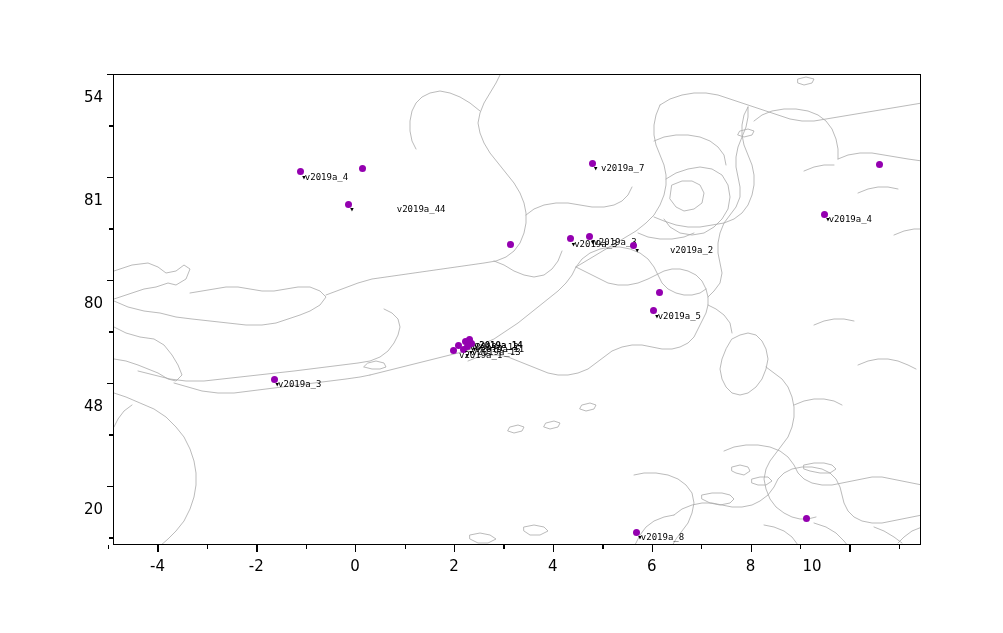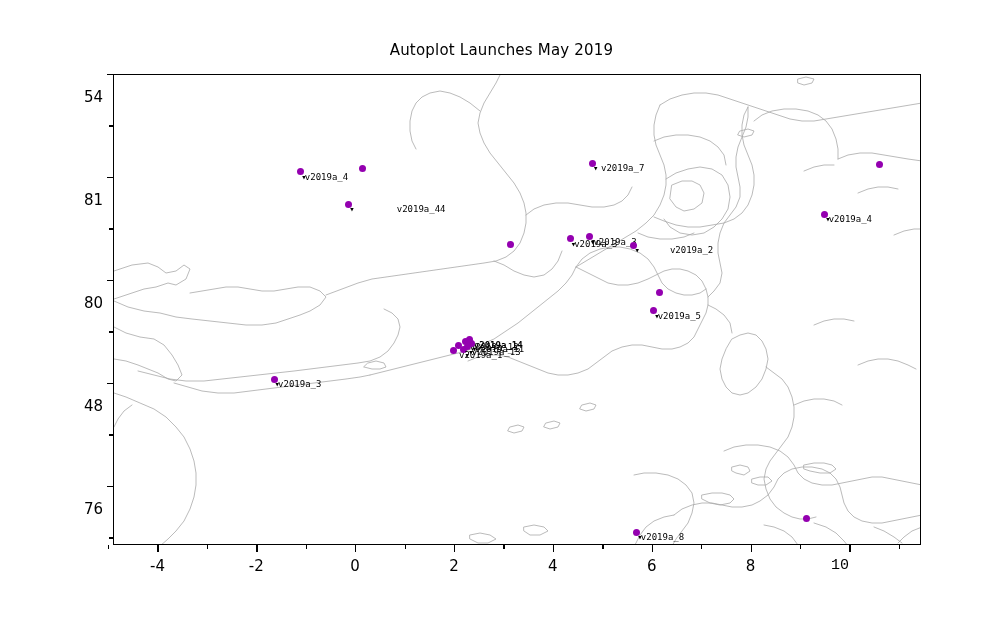--- a/index.html
+++ b/index.html
@@ -94,21 +94,20 @@
     text-align: right;
     transform: translateY(-50%);
     margin-top: 23px;
   }
 </style>
 </head>
 <body>
 
 <div id="figure">
 
-  <div id="title">Autoplot Launches May 2019</div>
 
   <div id="axes">
     <svg id="mapsvg" viewBox="0 0 808 471" preserveAspectRatio="none" xmlns="http://www.w3.org/2000/svg">
       <g fill="none" stroke="#aaaaaa" stroke-width="0.8" stroke-linejoin="round" stroke-linecap="round">
 
         <path d="M0,196 L18,190 L34,188 L44,192 L52,198 L62,196 L70,190 L76,194 L72,204 L62,210 L54,208 L42,212 L30,214 L18,218 L6,222 L0,224"></path>
         <path d="M0,226 L14,232 L30,236 L46,238 L62,242 L78,244 L96,246 L114,248 L132,250 L148,250 L162,248 L174,244 L186,240 L196,236 L206,230 L212,222 L206,216 L196,212 L184,212 L172,214 L160,216 L148,216 L136,214 L124,212 L112,212 L100,214 L88,216 L76,218"></path>
         <path d="M0,252 L12,258 L26,262 L40,264 L50,270 L58,280 L64,290 L68,300 L62,306 L54,304 L44,298 L34,294 L24,290 L12,286 L0,284"></path>
 
         <path d="M24,296 L40,300 L56,304 L72,306 L90,306 L108,304 L126,302 L144,300 L162,298 L180,296 L196,294 L212,292 L228,290 L244,288 L256,286 L266,282 L274,276 L280,268 L284,260 L286,252 L284,244 L278,238 L270,234"></path>
@@ -265,23 +264,23 @@
       <div class="xticklabel" style="left: 355.153px; top: 557px;">0</div>
       <div class="xtick" style="left: 453.991px; top: 545px; height: 6.5px;"></div>
       <div class="xticklabel" style="left: 453.991px; top: 557px;">2</div>
       <div class="xtick" style="left: 552.829px; top: 545px; height: 6.5px;"></div>
       <div class="xticklabel" style="left: 552.829px; top: 557px;">4</div>
       <div class="xtick" style="left: 651.667px; top: 545px; height: 6.5px;"></div>
       <div class="xticklabel" style="left: 651.667px; top: 557px;">6</div>
       <div class="xtick" style="left: 750.505px; top: 545px; height: 6.5px;"></div>
       <div class="xticklabel" style="left: 750.505px; top: 557px;">8</div>
       <div class="xtick" style="left: 849.343px; top: 545px; height: 6.5px;"></div>
-      <div class="xticklabel" style="left: 840px; top: 557px; font-family: Liberation Mono, monospace;">10</div>
+      <div class="xticklabel" style="left: 812px; top: 557px;">10</div>
       <div class="ytick" style="top: 485.803px; width: 6.5px; left: 106.5px;"></div>
-      <div class="yticklabel" style="top: 485.803px; left: 71px; width: 32px;">76</div>
+      <div class="yticklabel" style="top: 485.803px; left: 71px; width: 32px;">20</div>
       <div class="ytick" style="top: 382.852px; width: 6.5px; left: 106.5px;"></div>
       <div class="yticklabel" style="top: 382.852px; left: 71px; width: 32px;">48</div>
       <div class="ytick" style="top: 279.902px; width: 6.5px; left: 106.5px;"></div>
       <div class="yticklabel" style="top: 279.902px; left: 71px; width: 32px;">80</div>
       <div class="ytick" style="top: 176.951px; width: 6.5px; left: 106.5px;"></div>
       <div class="yticklabel" style="top: 176.951px; left: 71px; width: 32px;">81</div>
       <div class="ytick" style="top: 74px; width: 6.5px; left: 106.5px;"></div>
       <div class="yticklabel" style="top: 74px; left: 71px; width: 32px;">54</div>
     </div>
 

